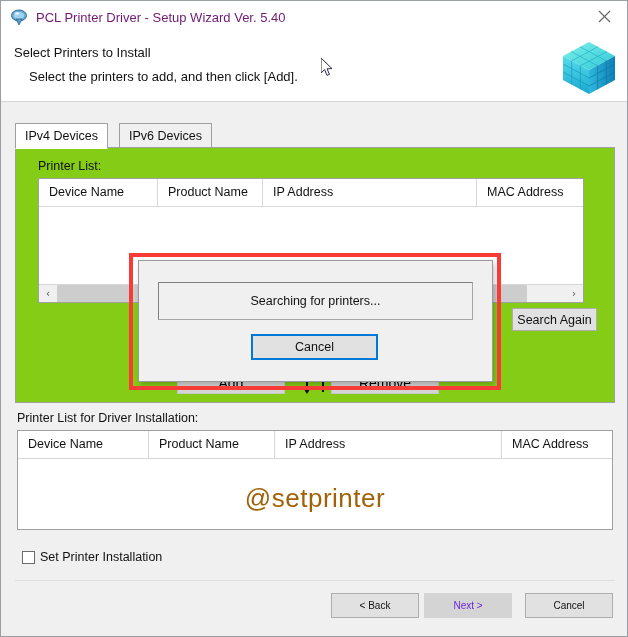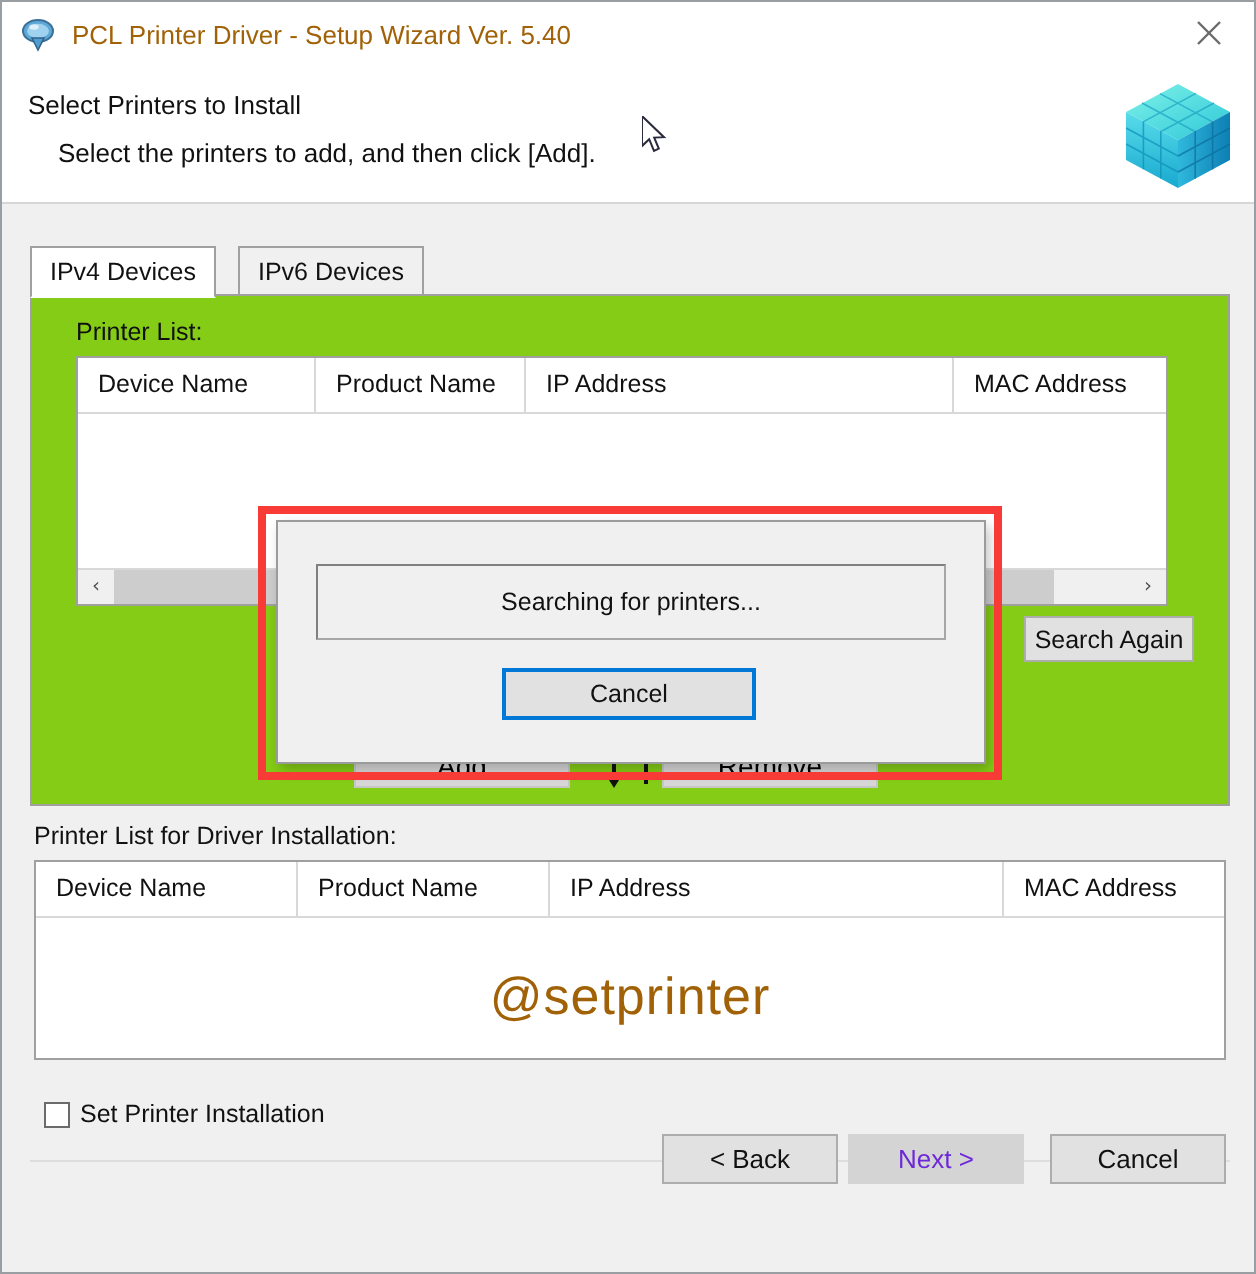--- a/index.html
+++ b/index.html
@@ -40,21 +40,21 @@
   }
   .title-icon {
     margin-left: 9px;
     width: 19px;
     height: 19px;
     flex: 0 0 auto;
   }
   .title-text {
     margin-left: 7px;
     font-size: 13px;
-    color: #a16207;
+    color: #701a75;
     font-family: "Liberation Sans", sans-serif;
     letter-spacing: 0px;
   }
   .title-close {
     position: absolute;
     right: 0; top: 0;
     width: 46px;
     height: 31px;
     display: flex;
     align-items: center;
@@ -299,27 +299,27 @@
     position: absolute;
     left: 14px; top: 477px;
     width: 600px;
     height: 1px;
     background: #dedede;
   }
 
   
   .footer-btn {
     position: absolute;
-    top: 464px;
+    top: 490px;
     width: 88px;
     height: 25px;
     background: #e1e1e1;
     border: 1px solid #adadad;
     box-sizing: border-box;
-    font-size: 13px;
+    font-size: 10px;
     color: #111;
     display: flex;
     align-items: center;
     justify-content: center;
   }
   .btn-back { left: 330px; }
   .btn-next { left: 423px; background: #d4d4d4; border-color: #d4d4d4; color: #6d28d9; }
   .btn-cancel { left: 524px; }
 
   

